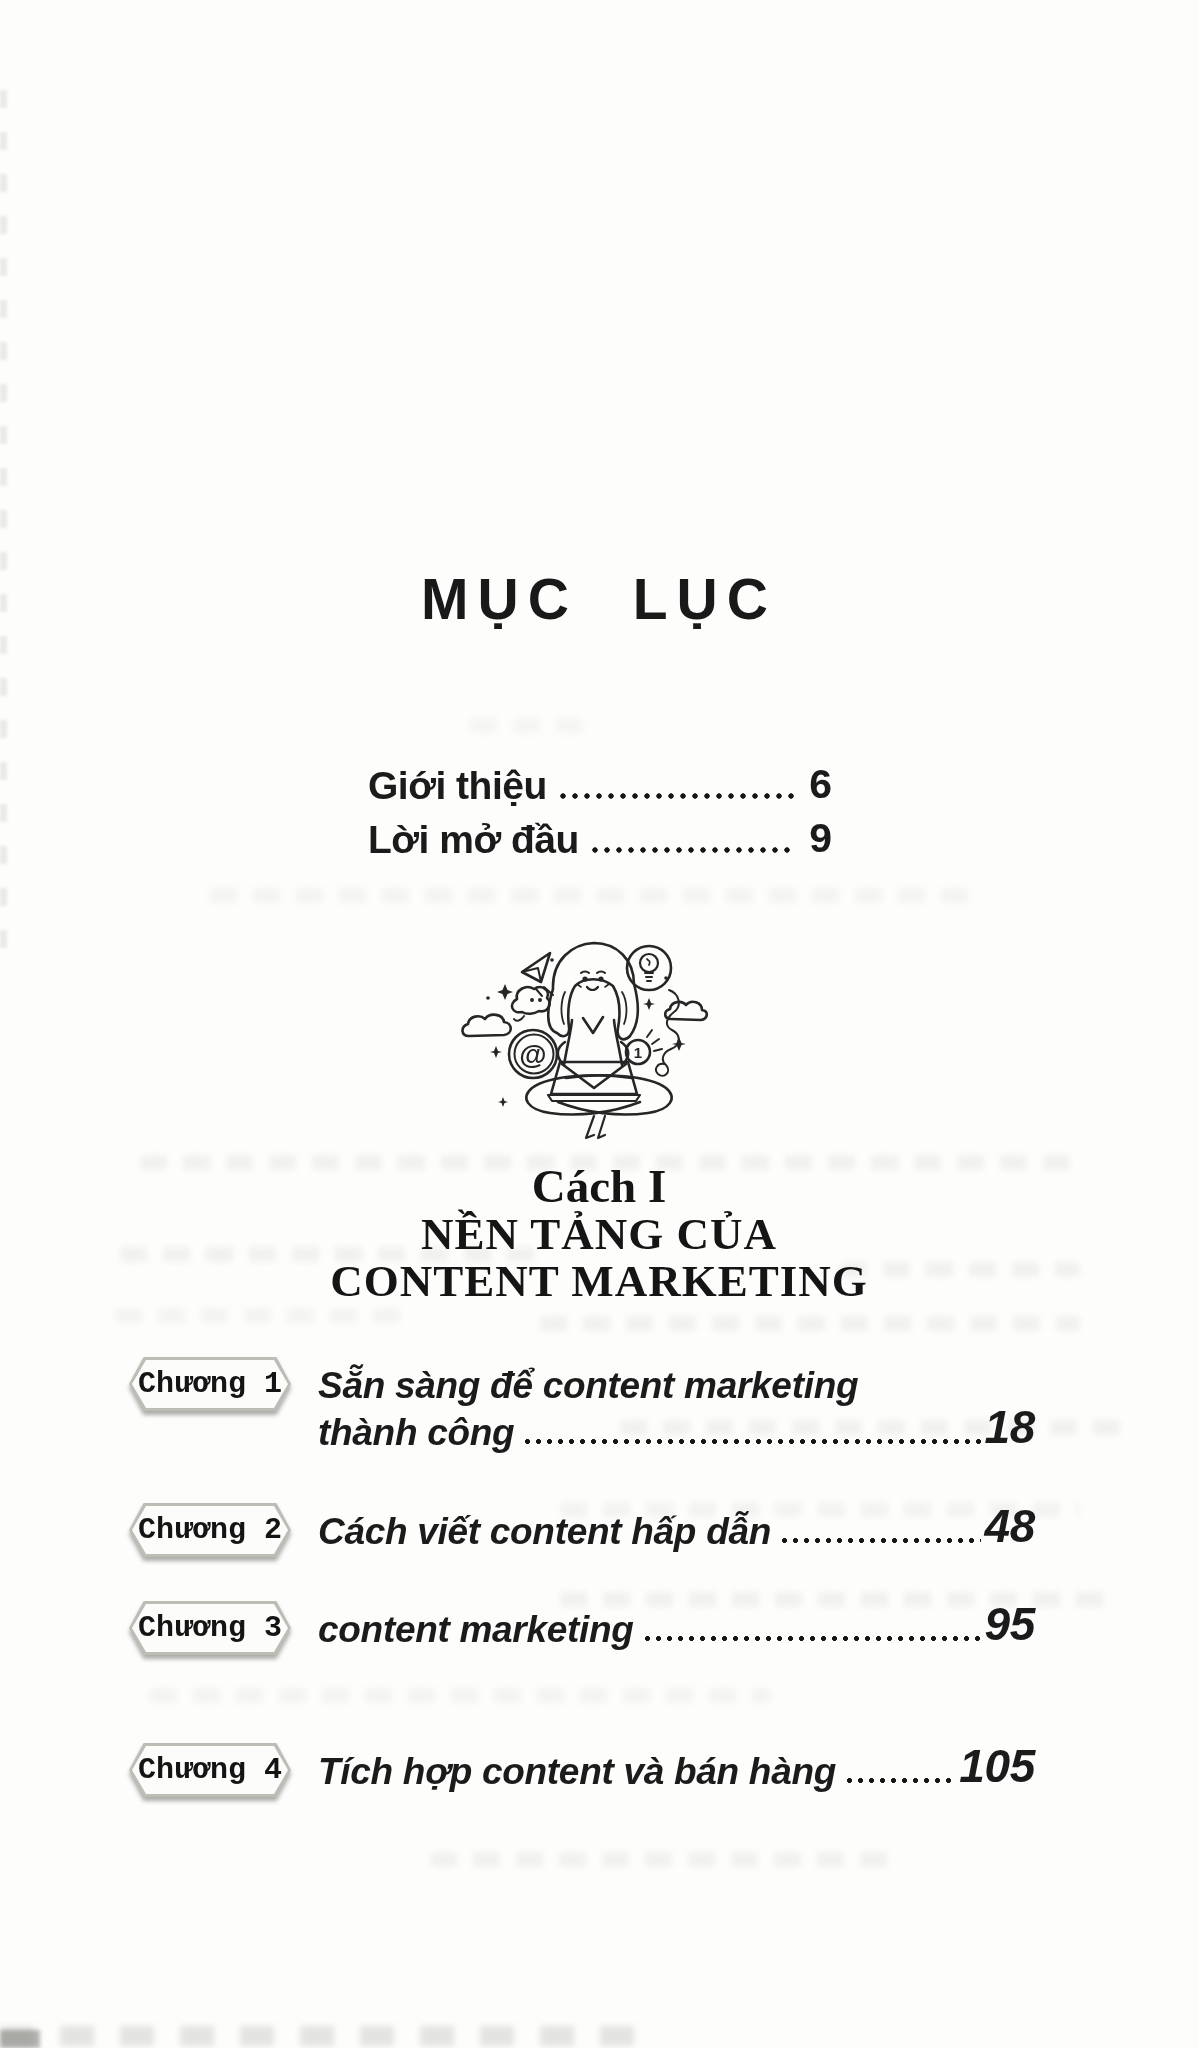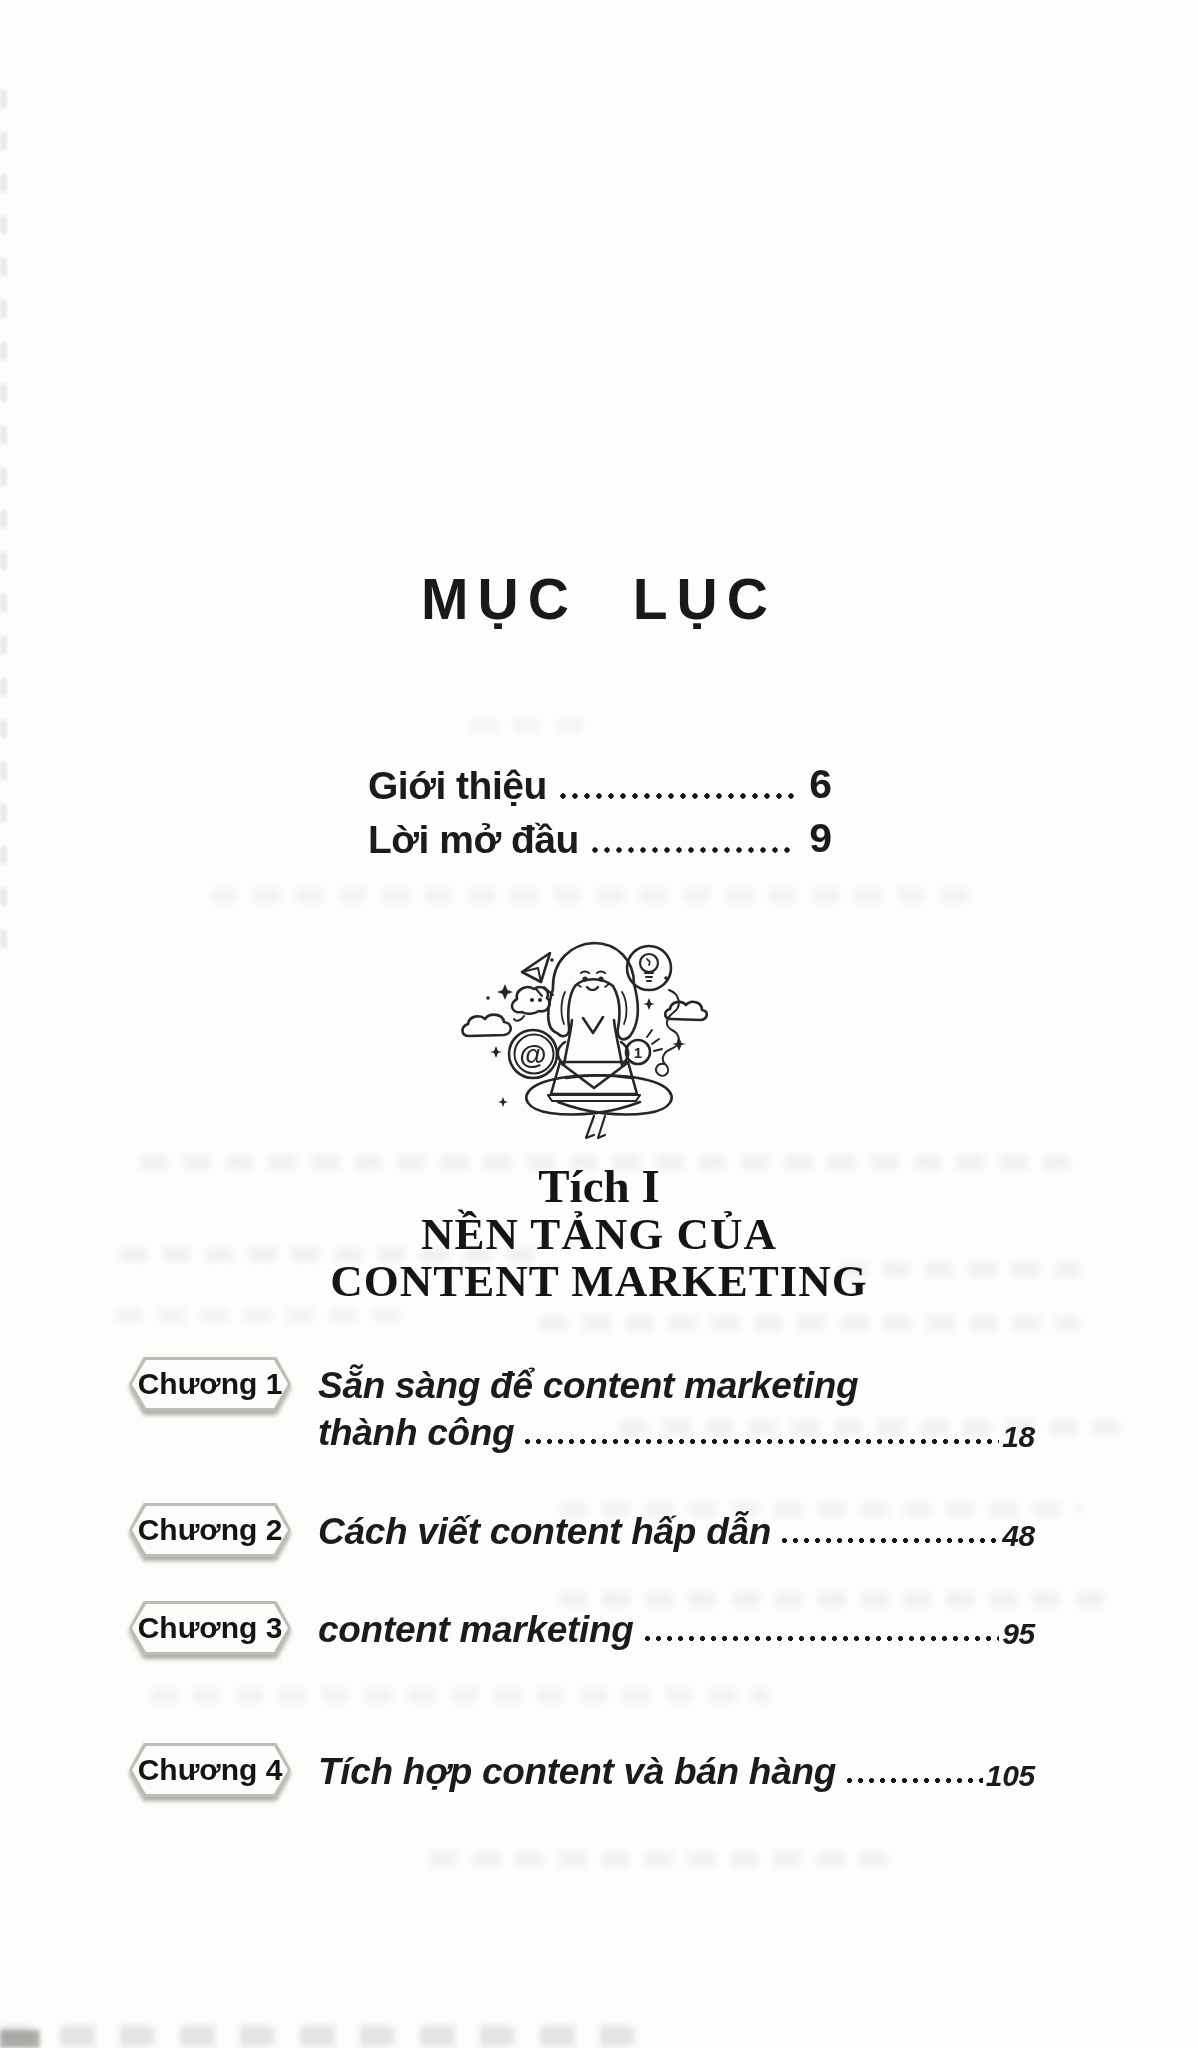--- a/index.html
+++ b/index.html
@@ -65,31 +65,31 @@
     font-family:"Liberation Serif", serif;font-weight:bold;color:#151515;
   }
   .part-kicker{font-size:47px;line-height:50px;}
   .part-line{font-size:45px;line-height:47px;letter-spacing:1px;}
 
   
   .chapter{position:absolute;left:129px;width:906px;display:flex;align-items:flex-start;}
   .badge-wrap{filter:drop-shadow(0 4px 2px rgba(90,90,82,.5));flex:0 0 auto;margin-top:-3px;}
   .badge-outer{
     clip-path:polygon(9% 0%, 91% 0%, 100% 50%, 91% 100%, 9% 100%, 0% 50%);
-    background:#bdbdb6;padding:3px;width:156px;
+    background:#bdbdb6;padding:3px;width:156px;font-family:Liberation Mono, monospace;
   }
   .badge-inner{
     clip-path:polygon(9% 0%, 91% 0%, 100% 50%, 91% 100%, 9% 100%, 0% 50%);
     background:#fcfcfa;height:48px;display:flex;align-items:center;justify-content:center;
     font-size:30px;font-weight:bold;color:#141414;
   }
   .ch-body{flex:1 1 auto;margin-left:27px;min-width:0;}
   .ch-line{height:47px;font-size:37px;font-weight:bold;letter-spacing:-.3px;font-style:italic;}
   .ch-line .leader{margin:0 3px 7px 8px;background-image:radial-gradient(circle, #151515 2.2px, transparent 2.8px);background-size:11px 11px;}
-  .ch-num{font-size:30px;font-weight:bold;}
+  .ch-num{font-size:46px;font-weight:bold;}
 </style>
 </head>
 <body>
 
 <div class="page">
 
   <div class="edge-streak"></div>
   <div class="bottom-smudge"></div>
   <div class="bottom-corner"></div>
   <div class="ghost" style="top:888px;left:210px;width:760px;opacity:.12"></div>
@@ -198,21 +198,21 @@
         <path d="M235,105 L237.5,111 L242,112 L237.5,113 L235,119 L232.5,113 L228,112 L232.5,111 Z"></path>
         <path d="M59,165 L60.5,169 L64,170 L60.5,171 L59,175 L57.5,171 L54,170 L57.5,169 Z"></path>
         <circle cx="44" cy="66" r="1.8"></circle>
         <circle cx="108" cy="28" r="1.8"></circle>
         <circle cx="222" cy="46" r="1.8"></circle>
       </g>
     </svg>
   </div>
 
   <div class="part-heading">
-    <div class="part-kicker">Tích I</div>
+    <div class="part-kicker">Cách I</div>
     <div class="part-line">NỀN TẢNG CỦA</div>
     <div class="part-line">CONTENT MARKETING</div>
   </div>
 
   <div class="chapter" style="top:1360px;">
     <div class="badge-wrap">
       <div class="badge-outer">
           <div class="badge-inner">Chương 1</div>
         </div>
     </div>

